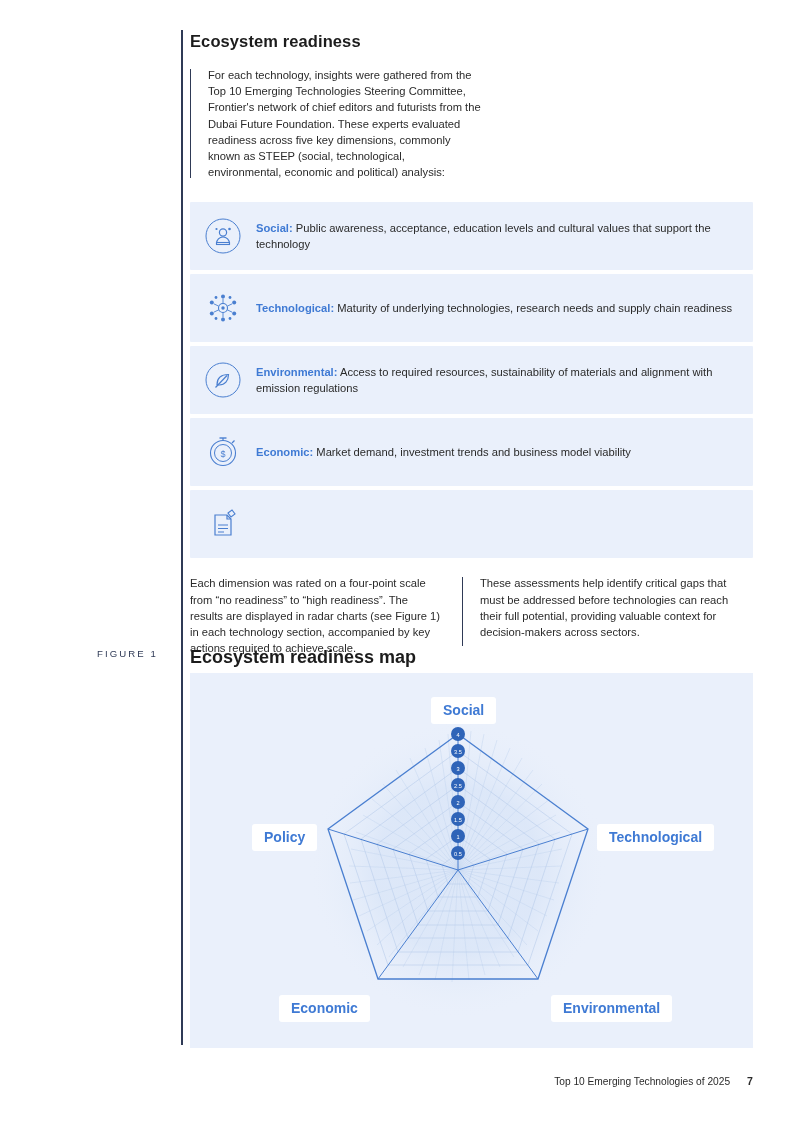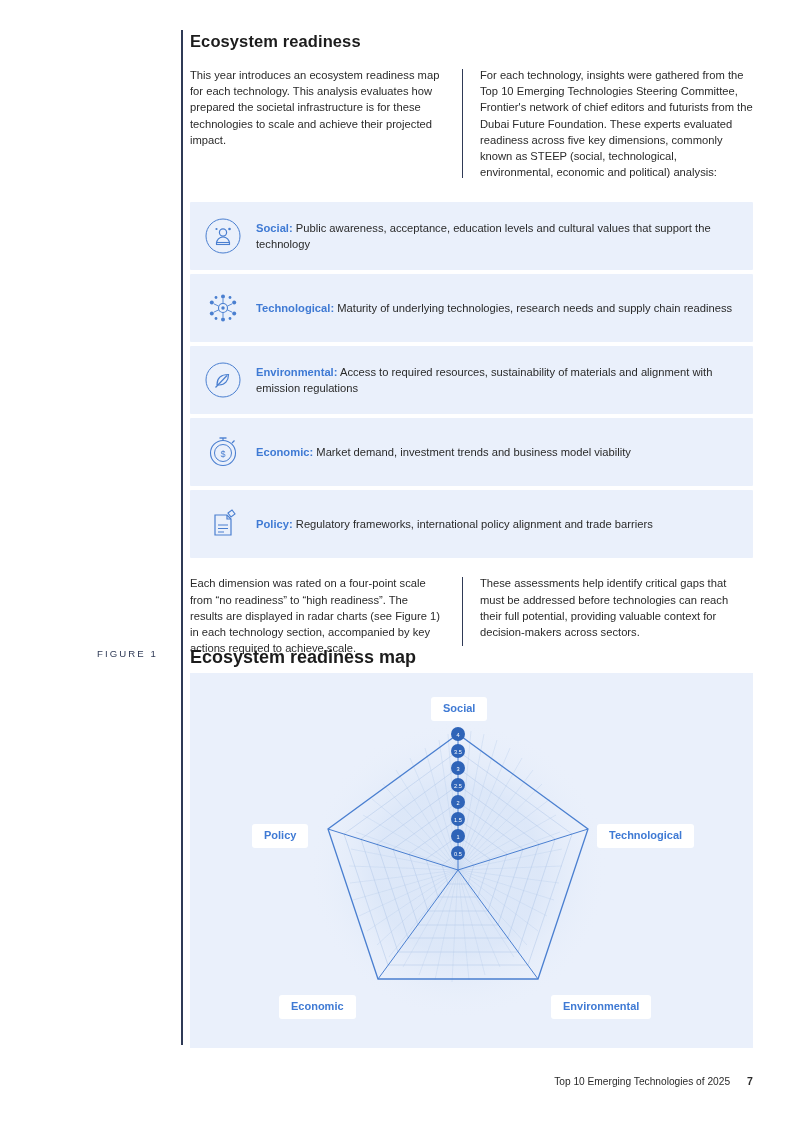--- a/index.html
+++ b/index.html
@@ -163,21 +163,21 @@
   }
   .radar-svg {
     position: absolute;
     left: 0;
     top: 0;
   }
   .axis-pill {
     position: absolute;
     background: #ffffff;
     color: #3f7ad4;
-    font-size: 11px;
+    font-size: 14px;
     font-weight: bold;
     padding: 6px 12px 7px 12px;
     border-radius: 3px;
     white-space: nowrap;
     line-height: 1;
   }
 
   
   .footer {
     position: absolute;
@@ -199,23 +199,20 @@
 
 <div class="page">
 
   <div class="left-rule"></div>
 
   <div class="content">
 
     <h1 class="title">Ecosystem readiness</h1>
 
     <div class="intro-cols">
-      <div class="intro-left">
-        <p class="body-text">This year introduces an ecosystem readiness map for each technology. This analysis evaluates how prepared the societal infrastructure is for these technologies to scale and achieve their projected impact.</p>
-      </div>
       <div class="intro-divider"></div>
       <div class="intro-right">
         <p class="body-text">For each technology, insights were gathered from the Top 10 Emerging Technologies Steering Committee, Frontier's network of chief editors and futurists from the Dubai Future Foundation. These experts evaluated readiness across five key dimensions, commonly known as STEEP (social, technological, environmental, economic and political) analysis:</p>
       </div>
     </div>
 
     <div class="dimensions">
 
       <div class="dim-card">
         <div class="dim-icon">
@@ -297,23 +294,20 @@
       <div class="dim-card">
         <div class="dim-icon">
           <svg width="38" height="38" viewBox="0 0 38 38">
             <path d="M11 10 h12 l4 4 v16 h-16 z" fill="none" stroke="#4a7fd0" stroke-width="1.2"></path>
             <path d="M23 10 v4 h4" fill="none" stroke="#4a7fd0" stroke-width="1.2"></path>
             <line x1="14" y1="20" x2="24" y2="20" stroke="#4a7fd0" stroke-width="1"></line>
             <line x1="14" y1="23.5" x2="24" y2="23.5" stroke="#4a7fd0" stroke-width="1"></line>
             <line x1="14" y1="27" x2="20" y2="27" stroke="#4a7fd0" stroke-width="1"></line>
             <path d="M24 8 l4 -3 l3 4 l-4 3 z" fill="none" stroke="#4a7fd0" stroke-width="1.1"></path>
           </svg>
-        </div>
-        <div class="dim-text">
-          <span class="dim-label">Policy:</span><span> Regulatory frameworks, international policy alignment and trade barriers</span>
         </div>
       </div>
 
     </div>
 
     <div class="outro-cols">
       <div class="outro-left">
         <p class="body-text">Each dimension was rated on a four-point scale from “no readiness” to “high readiness”. The results are displayed in radar charts (see Figure 1) in each technology section, accompanied by key actions required to achieve scale.</p>
       </div>
       <div class="outro-divider"></div>

